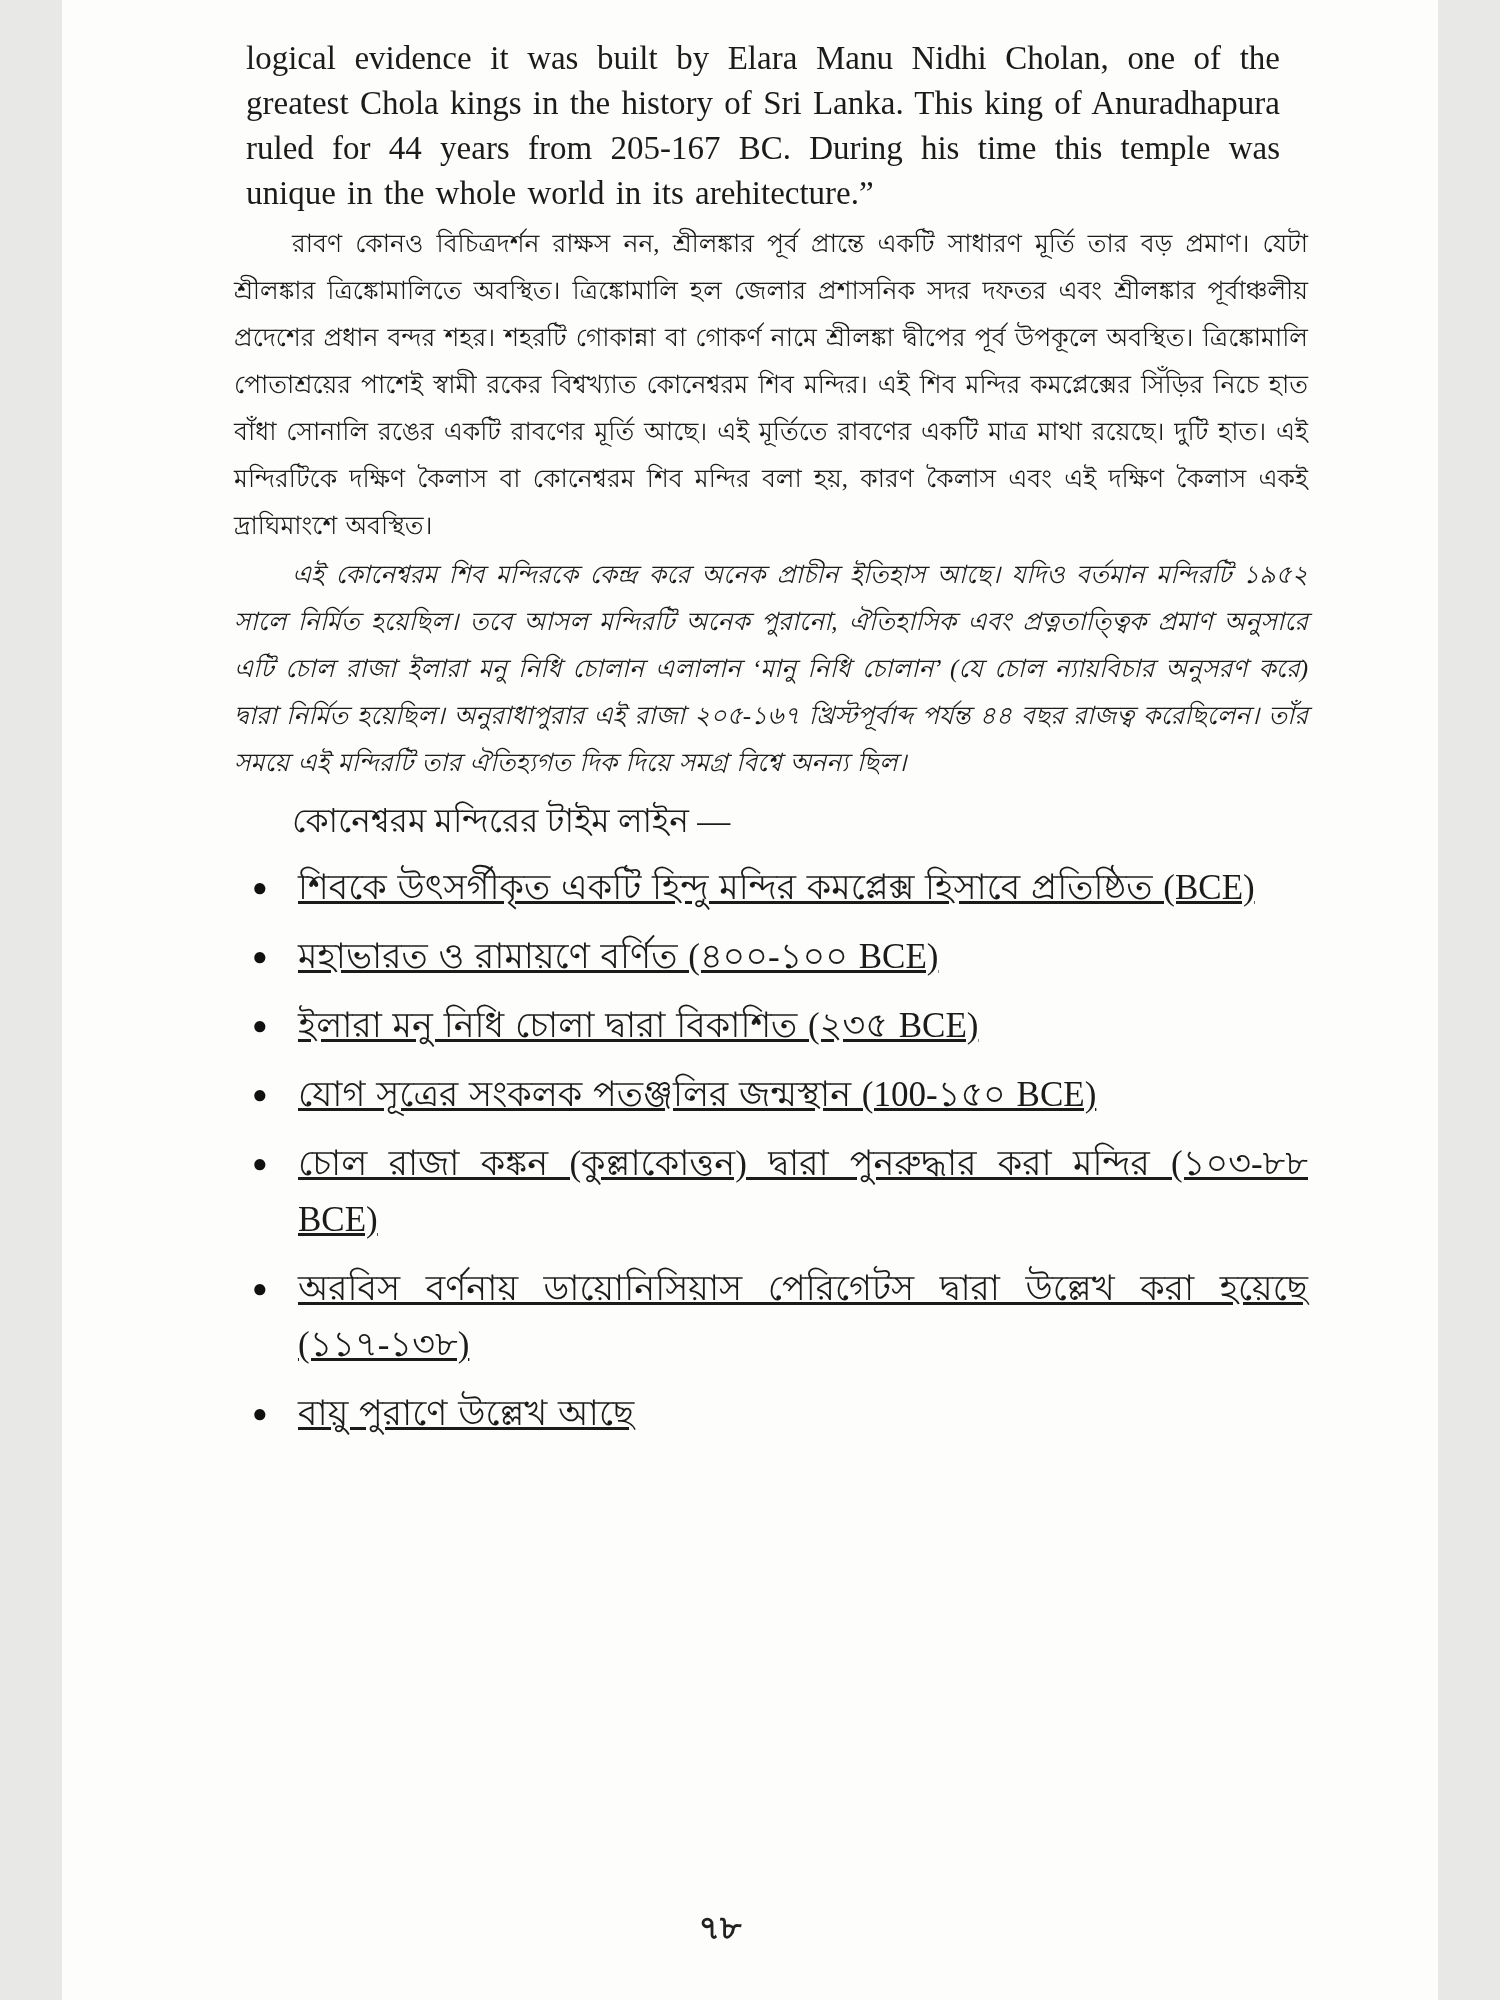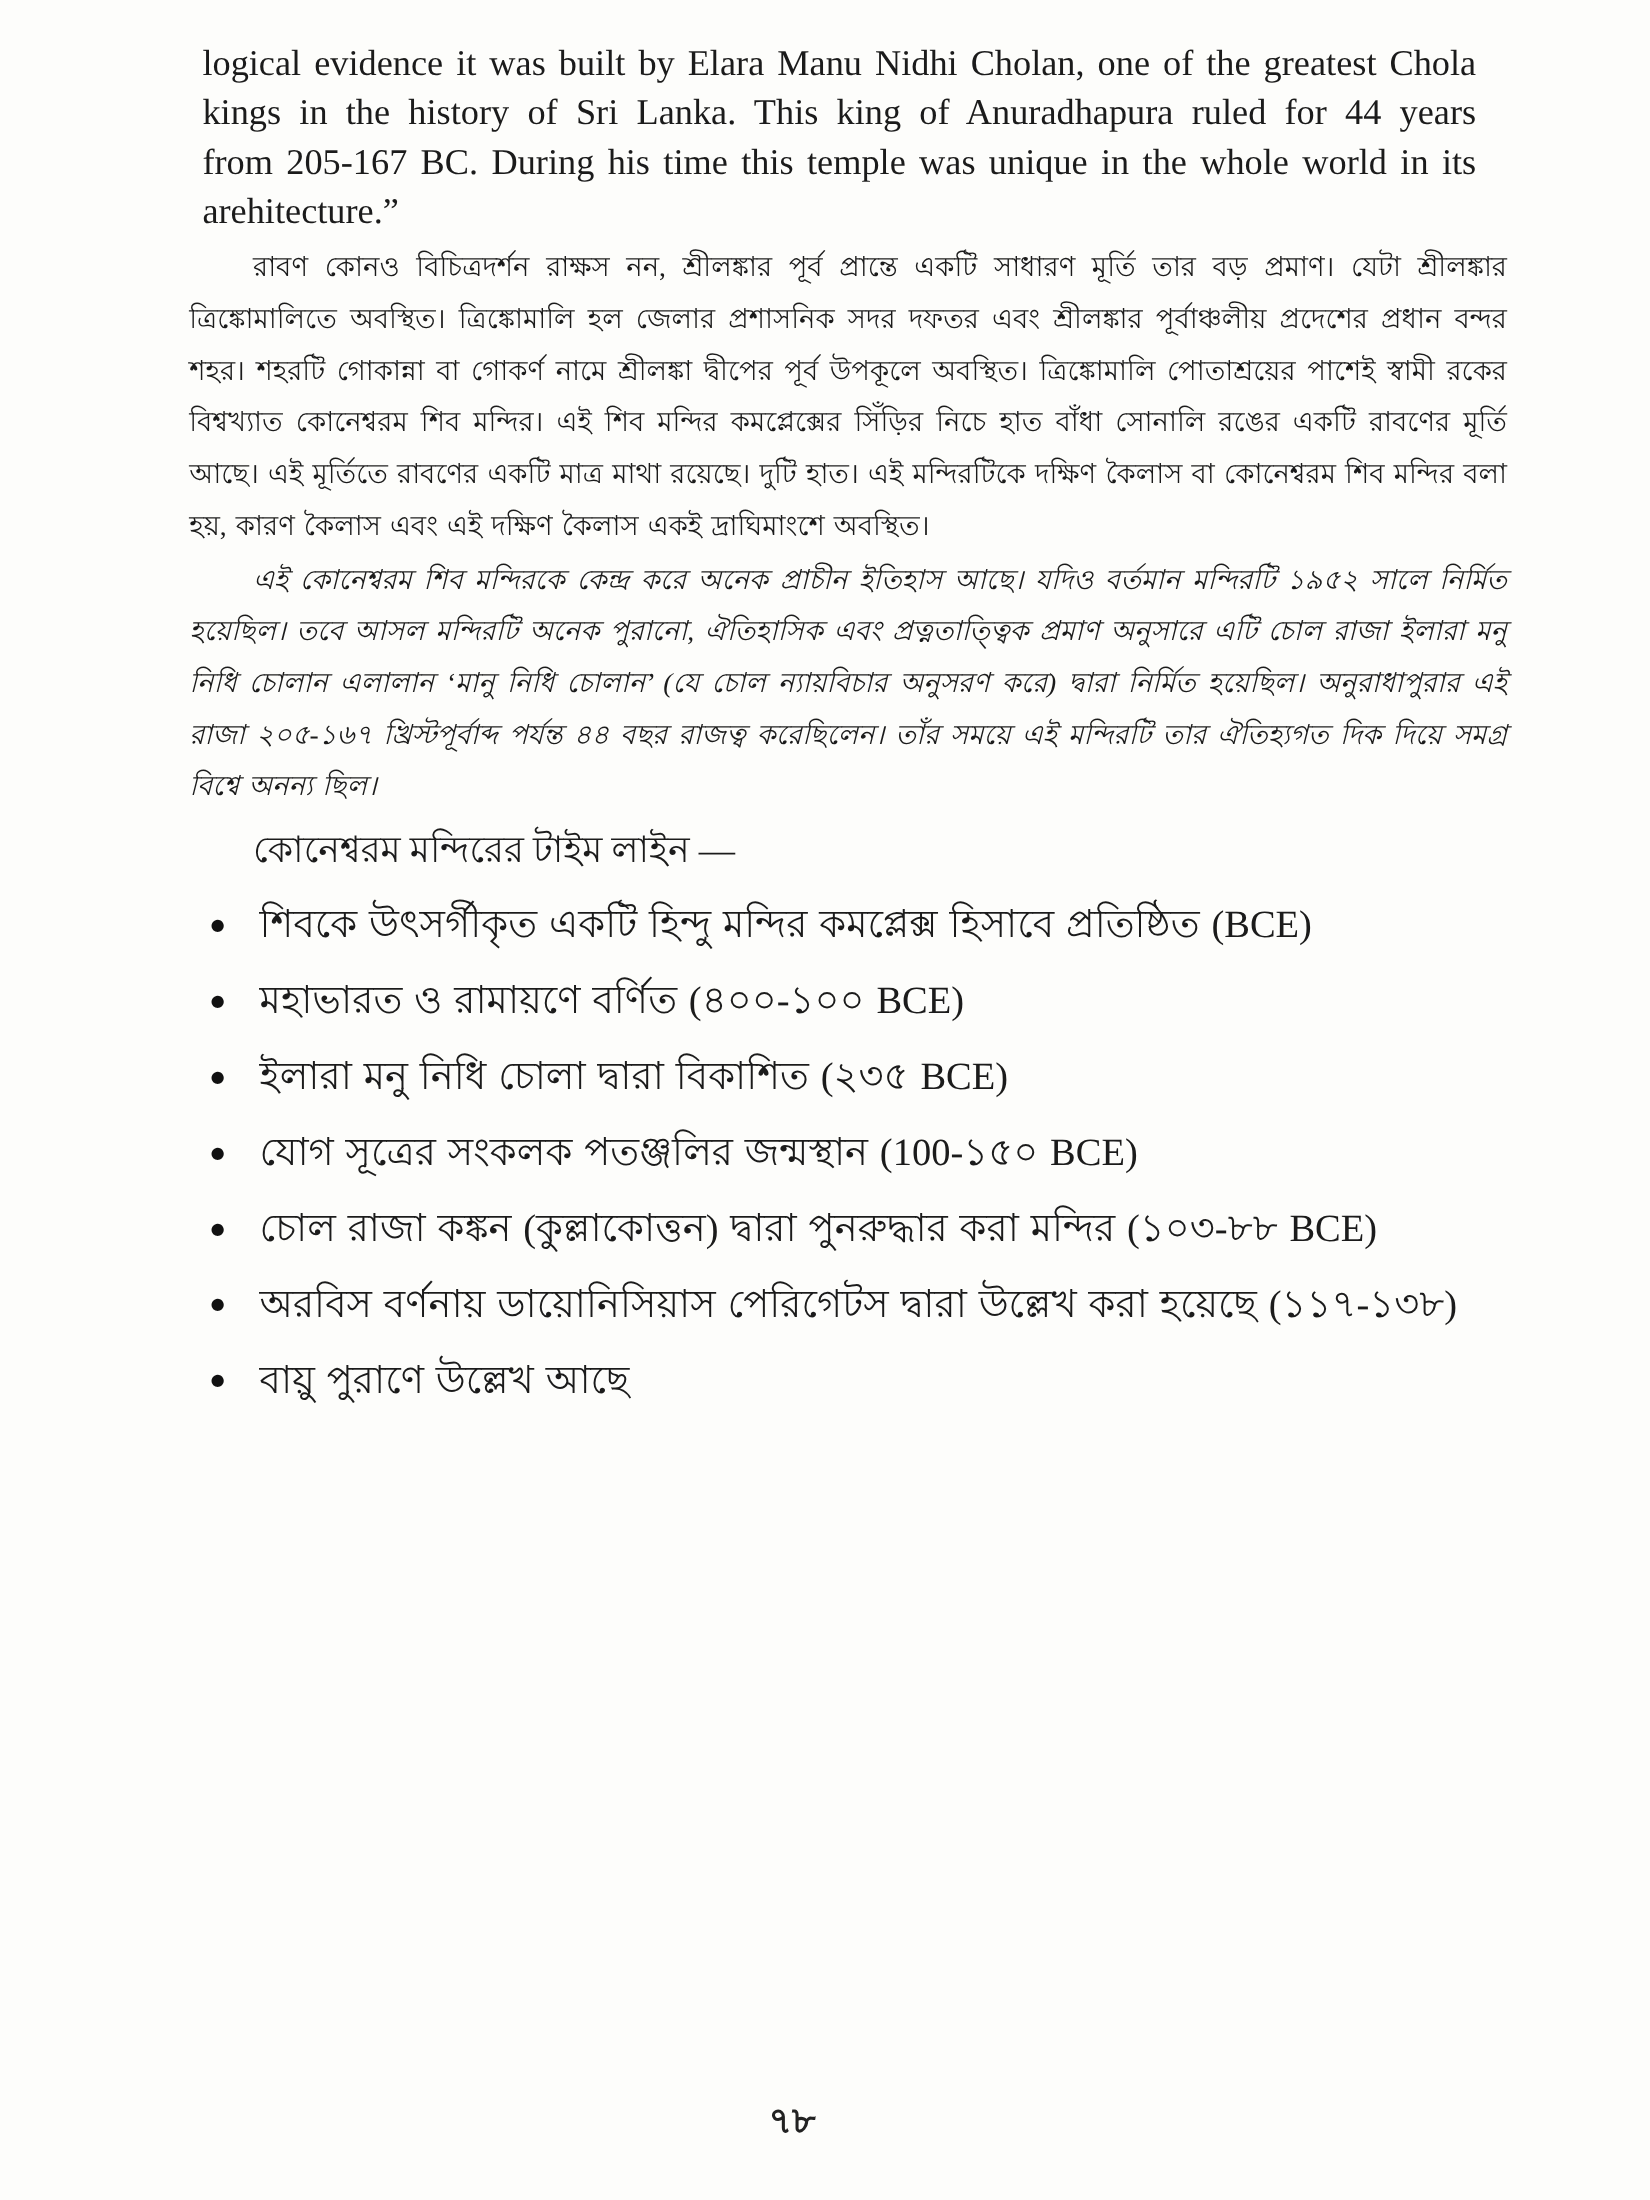--- a/index.html
+++ b/index.html
@@ -2,21 +2,21 @@
 <html lang="bn"><head>
 <meta charset="utf-8">
 <style>
   html, body {
     margin: 0;
     padding: 0;
     background: #e8e8e6;
   }
   .page {
     position: relative;
-    width: 1500px;
+    width: 1376px;
     height: 2000px;
     margin: 0 auto;
     background: #fdfdfb;
     color: #1b1b1b;
     box-sizing: border-box;
     padding: 36px 130px 0 172px;
     font-family: "Liberation Serif", "DejaVu Serif", serif;
     overflow: hidden;
   }
   .english-quote {
@@ -59,20 +59,21 @@
   .bullet {
     flex: 0 0 46px;
     font-size: 26px;
     line-height: 56px;
     color: #111;
   }
   .item-text {
     flex: 1 1 auto;
     text-align: justify;
     word-spacing: 2px;
+    text-decoration: underline;
   }
   .page-number {
     position: absolute;
     left: 0;
     right: 60px;
     bottom: 42px;
     text-align: center;
     font-size: 33px;
     color: #222;
     font-weight: bold;

